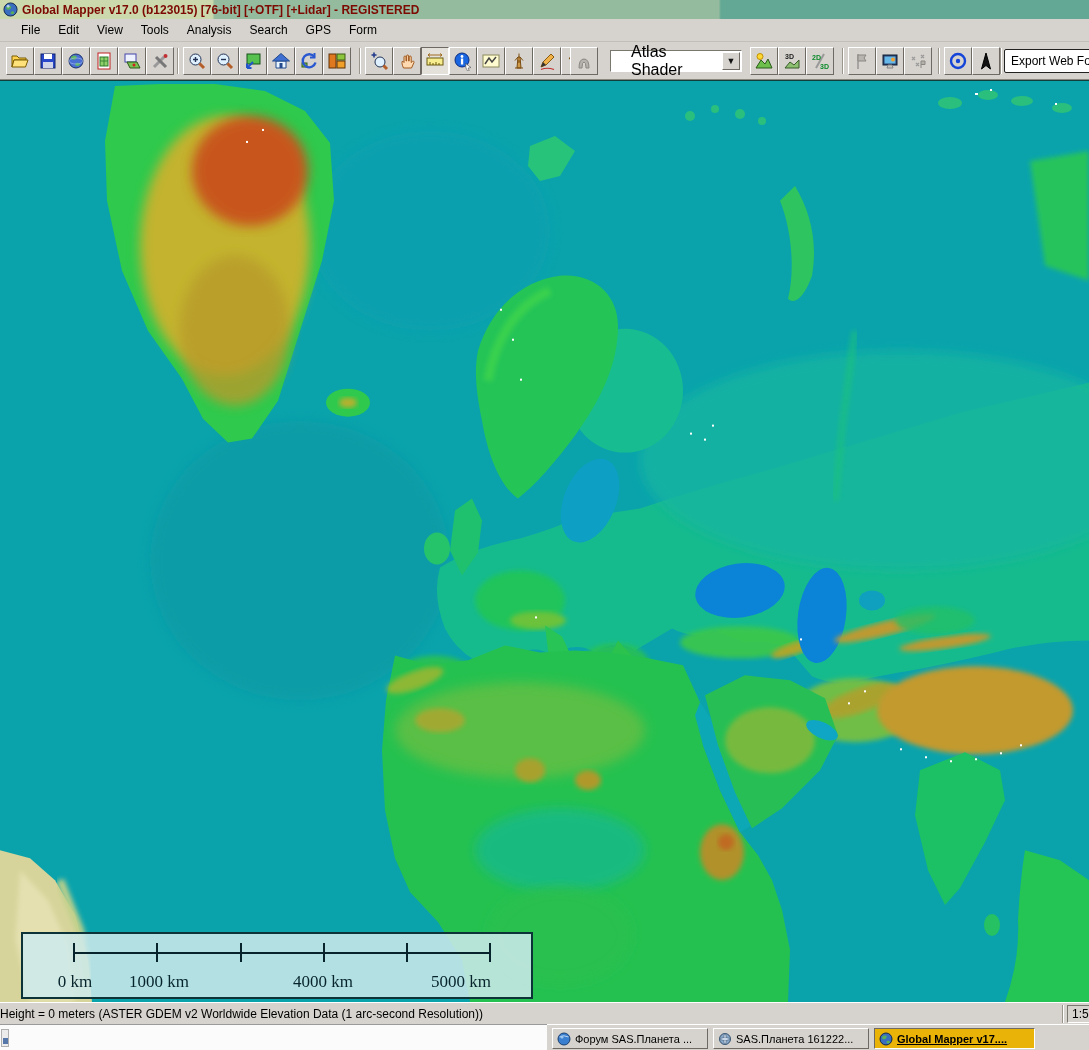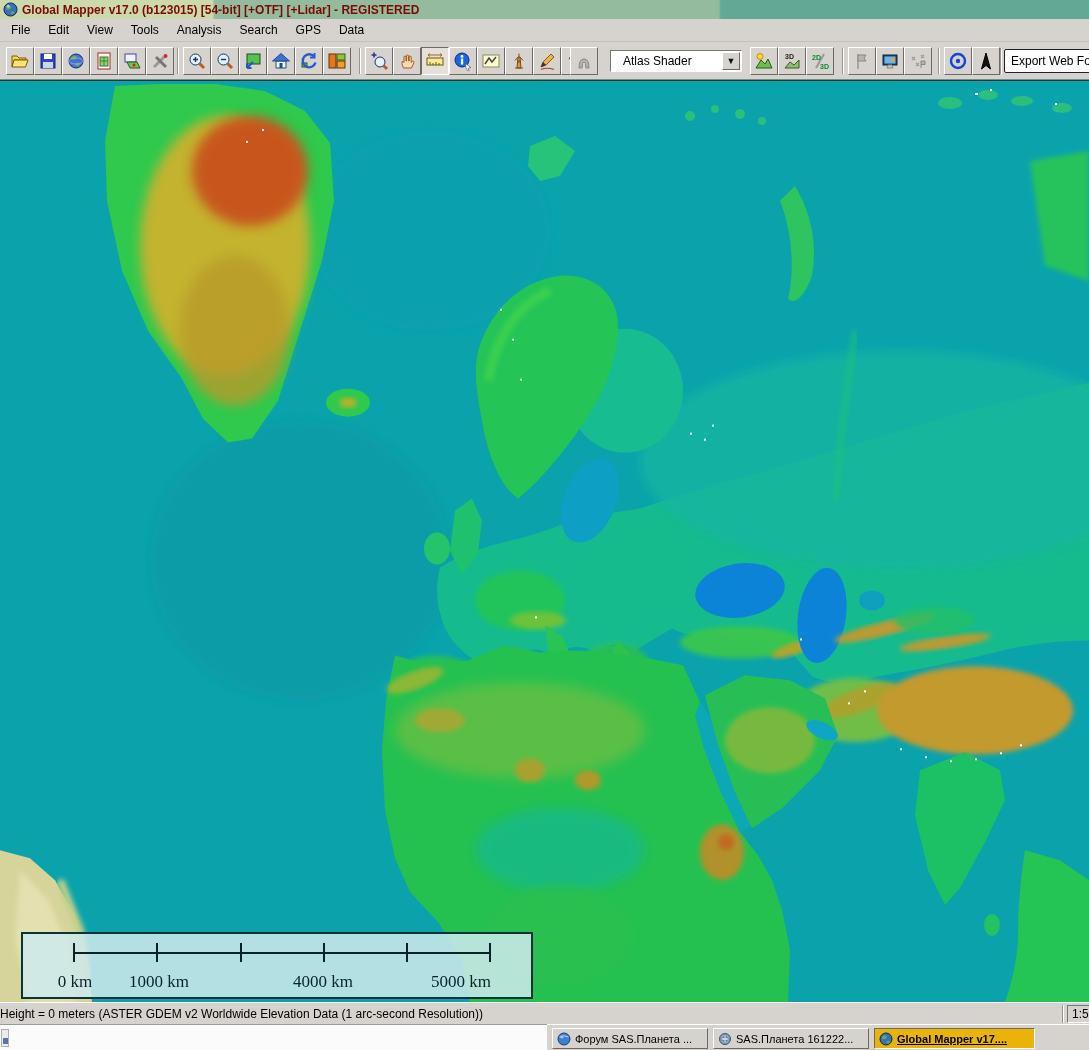--- a/index.html
+++ b/index.html
@@ -11,21 +11,21 @@
     position: absolute; left: 0; top: 0; width: 1089px; height: 19px;
     background: linear-gradient(to right, #ccd9ad 0%, #ccd9ad 19.5%, #95bb9e 19.7%, #95bb9e 66%, #63a895 66.2%, #63a895 100%);
     display: flex; align-items: center; padding-left: 3px;
   }
   #titlebar .ticon { width: 15px; height: 15px; margin-right: 4px; }
   #titlebar .ttext { font-size: 12px; font-weight: bold; color: #7c0a02; white-space: nowrap; }
 
   
   #menubar {
     position: absolute; left: 0; top: 19px; width: 1089px; height: 23px;
-    background: #d6d3ce; display: flex; align-items: center; padding-left: 2px;
+    background: #d6d3ce; display: flex; align-items: center; padding-left: 12px;
     border-bottom: 1px solid #c2bfb8;
   }
   .menu-item { font-size: 12px; color: #000; padding: 3px 9px; cursor: default; }
 
   
   #toolbar {
     position: absolute; left: 0; top: 42px; width: 1089px; height: 38px;
     background: #d6d3ce; border-bottom: 1px solid #8a877f;
   }
   .tgroup { position: absolute; top: 5px; display: flex; }
@@ -34,21 +34,21 @@
     border: 1px solid; border-color: #ffffff #6e6a63 #6e6a63 #ffffff;
     display: flex; align-items: center; justify-content: center; margin-right: 0px;
   }
   .tbtn.active { border-color: #6e6a63 #ffffff #ffffff #6e6a63; background: #e4e1da; }
   .tsep { position: absolute; top: 6px; width: 2px; height: 26px; border-left: 1px solid #9a968e; border-right: 1px solid #ffffff; }
   #shader-combo {
     position: absolute; left: 610px; top: 8px; width: 132px; height: 22px;
     background: #ffffff; border: 1px solid; border-color: #7a776f #ffffff #ffffff #7a776f;
     display: flex; align-items: center;
   }
-  #shader-combo .cbtext { flex: 1; font-size: 12px; padding-left: 12px; color: #000; }
+  #shader-combo .cbtext { flex: 1; font-size: 16px; padding-left: 20px; color: #000; }
   #shader-combo .cbarrow {
     width: 18px; height: 18px; margin-right: 1px; background: #d6d3ce;
     border: 1px solid; border-color: #ffffff #6e6a63 #6e6a63 #ffffff;
     display: flex; align-items: center; justify-content: center; font-size: 9px; color: #111;
   }
   #export-btn {
     position: absolute; left: 1004px; top: 7px; width: 110px; height: 24px;
     background: #ffffff; border: 1px solid #222; border-radius: 2px;
     font-size: 12px; color: #000; display: flex; align-items: center; padding-left: 6px; white-space: nowrap;
   }
@@ -126,32 +126,32 @@
 
 <div id="window">
 
   <div id="titlebar">
     <svg class="ticon" viewBox="0 0 16 16">
       <circle cx="8" cy="8" r="7" fill="#3a6fc0" stroke="#10264d"></circle>
       <path d="M3 6 q3 -3 6 -1 q-1 4 -5 3 Z" fill="#58b05a"></path>
       <path d="M9 10 q3 -1 3 2 q-2 2 -4 0 Z" fill="#58b05a"></path>
       <circle cx="5.5" cy="4.5" r="1.5" fill="#cfe0f5" opacity="0.8"></circle>
     </svg>
-    <span class="ttext">Global Mapper v17.0 (b123015) [54-bit] [+OTF] [+Lidar] - REGISTERED</span>
+    <span class="ttext">Global Mapper v17.0 (b123015) [76-bit] [+OTF] [+Lidar] - REGISTERED</span>
   </div>
 
   <div id="menubar">
     <span class="menu-item">File</span>
     <span class="menu-item">Edit</span>
     <span class="menu-item">View</span>
     <span class="menu-item">Tools</span>
     <span class="menu-item">Analysis</span>
     <span class="menu-item">Search</span>
     <span class="menu-item">GPS</span>
-    <span class="menu-item">Data</span>
+    <span class="menu-item">Form</span>
   </div>
 
   <div id="toolbar">
 
     <div class="tgroup" style="left:6px">
       <div class="tbtn">
         <svg width="20" height="20" viewBox="0 0 20 20">
           <path d="M2 16 V5 h5 l2 2 h7 v2 H4 L2 16 Z" fill="#ffd24d" stroke="#7a5c00"></path>
           <path d="M4 9 h14 l-2.5 7 H2 Z" fill="#ffe27a" stroke="#7a5c00"></path>
         </svg>

